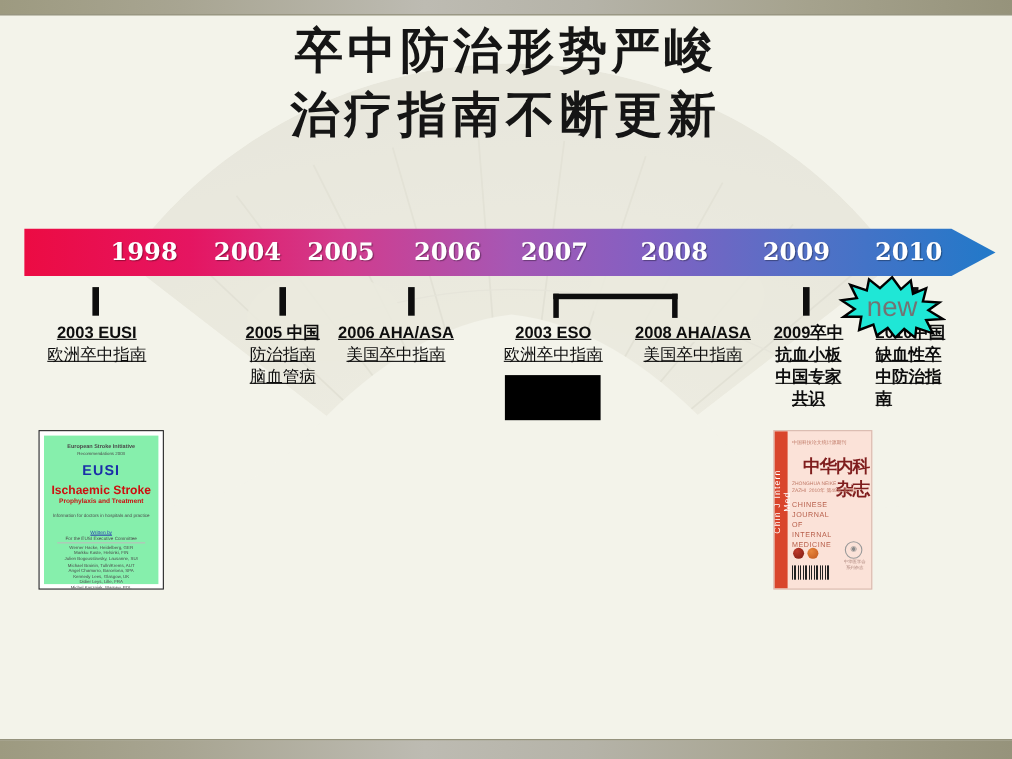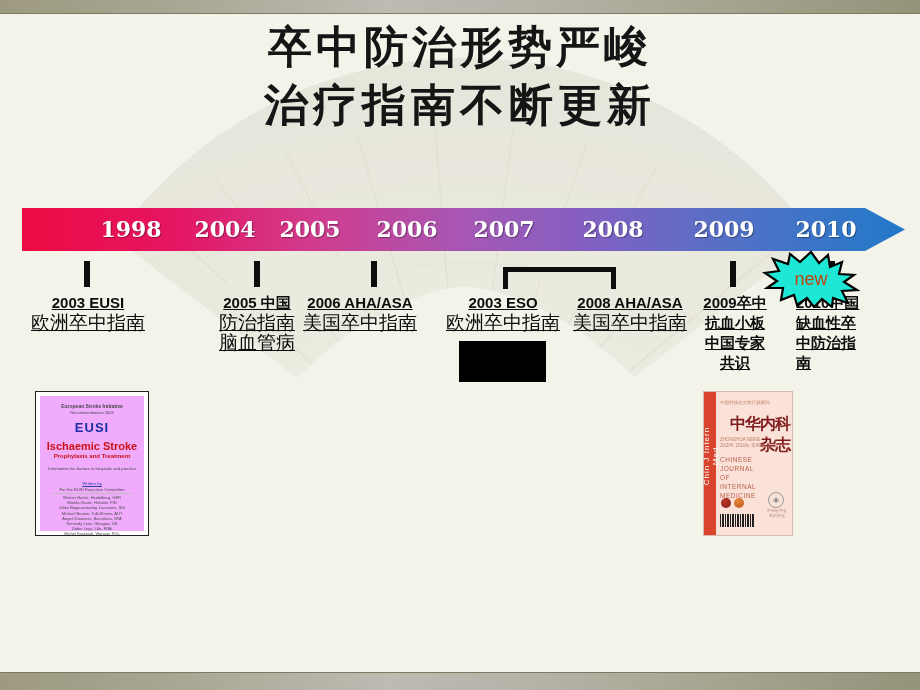--- a/index.html
+++ b/index.html
@@ -41,37 +41,37 @@
 
   
   .bracket{position:absolute;}
   .bracket .hbar{position:absolute;left:0;top:0;height:5px;background:#0d0d0d;}
   .bracket .stemL,.bracket .stemR{position:absolute;top:0;width:5px;height:22px;background:#0d0d0d;}
 
   
   .label{position:absolute;text-align:center;color:#0d0d0d;line-height:20px;}
   .label .ln{display:block;text-decoration:underline;white-space:nowrap;}
   .label .ln.b{font-weight:700;font-size:15px;}
-  .label .ln.n{font-weight:400;font-size:19px;}
+  .label .ln.n{font-weight:400;font-size:15px;}
   .label .ln.bn{font-weight:700;font-size:15px;}
 
   
   .censor{position:absolute;background:#000;}
 
   
   .starburst{position:absolute;left:762px;top:250px;width:98px;height:58px;}
   .starburst svg{display:block;}
   .starburst .txt{position:absolute;left:0;top:0;width:98px;height:58px;
     display:flex;align-items:center;justify-content:center;
     font-family:"Liberation Sans","DejaVu Sans",sans-serif;
-    font-size:18px;font-weight:400;color:#c2410c;letter-spacing:0px;}
+    font-size:25px;font-weight:400;color:#737373;letter-spacing:0px;}
 
   
   .eusi{position:absolute;left:35px;top:391px;width:112px;height:143px;background:#ffffff;border:1px solid #222;overflow:hidden;}
-  .eusi-inner{position:absolute;inset:4px;background:#f0abfc;}
+  .eusi-inner{position:absolute;inset:4px;background:#86efac;}
   .e-line{position:absolute;background:#6d6d6d;height:2px;left:12%;width:76%;}
   .e-title{position:absolute;left:0;width:100%;text-align:center;color:#cc1111;font-weight:700;}
   .e-sub{position:absolute;left:0;width:100%;text-align:center;color:#cc1111;}
   .e-logo{position:absolute;left:0;width:100%;text-align:center;color:#1a2ea8;font-weight:700;}
   .e-small{position:absolute;left:0;width:100%;text-align:center;color:#4a4a4a;}
   .e-blue{position:absolute;left:0;width:100%;text-align:center;color:#2a3fb0;}
 
   .journal{position:absolute;left:703px;top:391px;width:88px;height:143px;background:#fbe2d8;border:1px solid #d9b9ae;overflow:hidden;}
   .j-spine{position:absolute;left:0;top:0;width:12px;height:143px;background:#d9452c;}
   .j-spine-txt{position:absolute;left:-33px;top:55px;width:80px;transform:rotate(-90deg);

